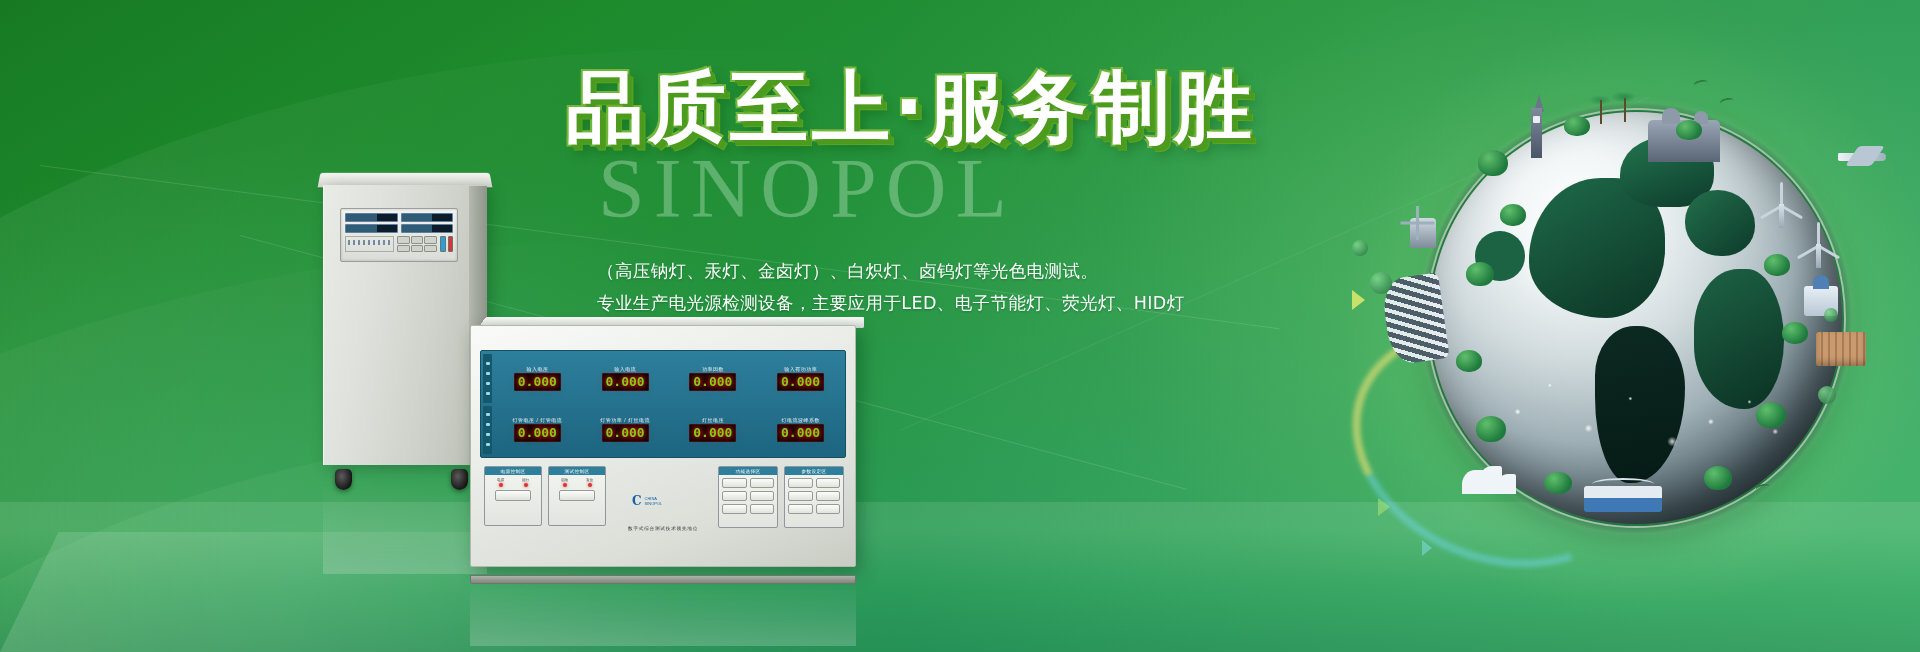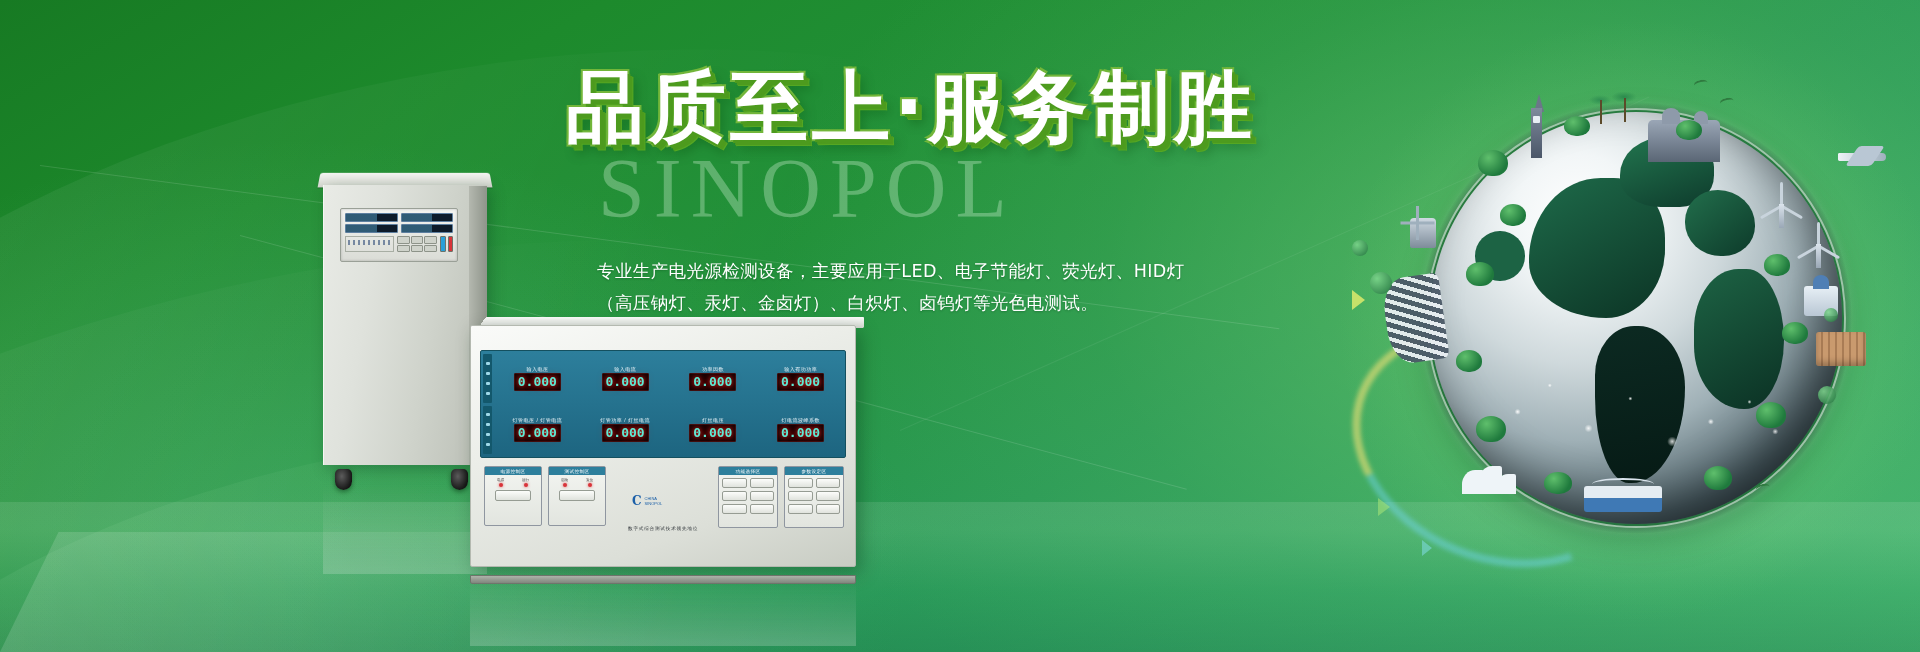--- a/index.html
+++ b/index.html
@@ -189,21 +189,21 @@
   .m-rail s{ width:4px; height:3px; background:#9ed8e8; display:block; border-radius:1px; }
   .m-cell{ flex:1; display:flex; flex-direction:column; align-items:center; justify-content:center; gap:1px; }
   .m-label{ font-size:5px; color:#eaf7fb; letter-spacing:.5px; white-space:nowrap; }
   .m-label.two{ line-height:6px; text-align:center; }
   .m-digits{
     background:#140404; border:1px solid #3a1010; border-radius:1px;
     padding:1px 3px; display:flex; gap:1px;
   }
   .m-digits span{
     font-family:"DejaVu Sans Mono","Liberation Mono",monospace;
-    font-size:13px; line-height:14px; font-weight:bold; color:#5eead4;
+    font-size:13px; line-height:14px; font-weight:bold; color:#84cc16;
     text-shadow:0 0 5px rgba(255,40,40,.95), 0 0 10px rgba(255,0,0,.6);
   }
 
   .t-lower{ position:absolute; left:10px; top:137px; width:366px; height:96px; }
   .grp{
     position:absolute; border:1px solid #8f96a0; border-radius:2px;
     background:linear-gradient(180deg,#f3f5f1,#e2e5df);
   }
   .grp-cap{
     height:8px; background:#2d7f9c; color:#fff; font-size:4.6px;
@@ -404,22 +404,22 @@
   <div class="line2"></div>
   <div class="line3"></div>
 
   <div class="floor">
     <div class="floor-sheen"></div>
   </div>
 
   <div class="headline">品质至上·服务制胜</div>
   <div class="wordmark">SINOPOL</div>
   <div class="para">
+    <div>（高压钠灯、汞灯、金卤灯）、白炽灯、卤钨灯等光色电测试。</div>
     <div>专业生产电光源检测设备，主要应用于LED、电子节能灯、荧光灯、HID灯</div>
-    <div>（高压钠灯、汞灯、金卤灯）、白炽灯、卤钨灯等光色电测试。</div>
   </div>
 
   <div class="cabinet">
     <div class="cab-top"></div>
     <div class="cab-body"></div>
     <div class="cab-side"></div>
     <div class="cab-panel">
       <div class="cab-disp-row">
         <div class="cab-disp"></div>
         <div class="cab-disp"></div>

